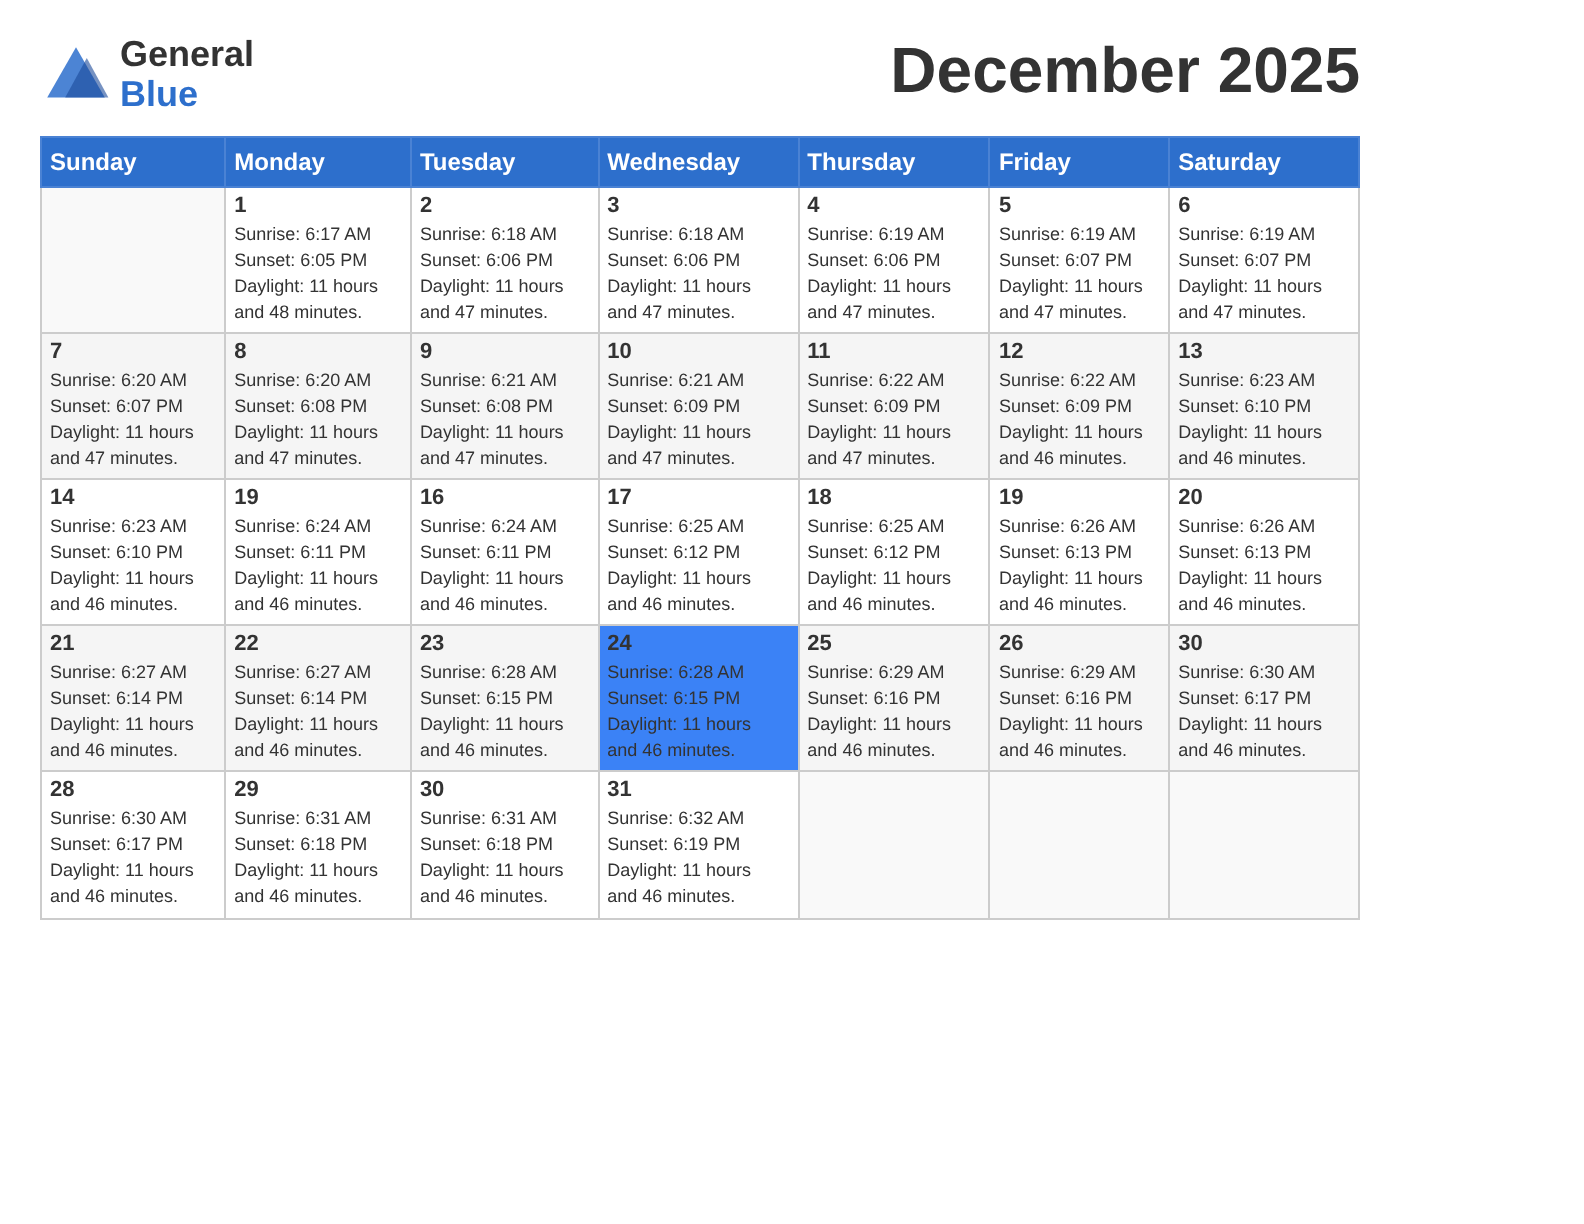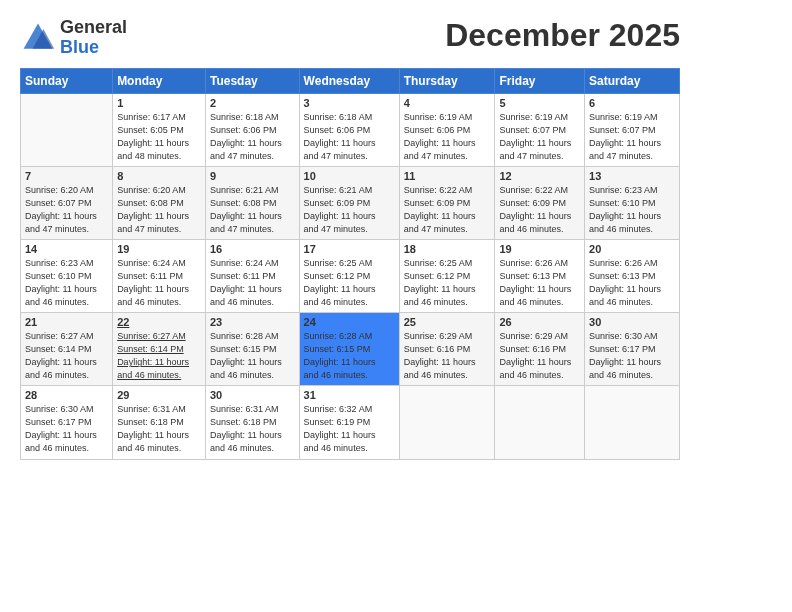--- a/index.html
+++ b/index.html
@@ -220,21 +220,21 @@
           <td>
             <span class="day-num">20</span>
             <div class="day-info">Sunrise: 6:26 AM<br>Sunset: 6:13 PM<br>Daylight: 11 hours<br>and 46 minutes.</div>
           </td>
         </tr>
         <tr style="background: rgb(245, 245, 245);">
           <td style="background: rgb(245, 245, 245);">
             <span class="day-num">21</span>
             <div class="day-info">Sunrise: 6:27 AM<br>Sunset: 6:14 PM<br>Daylight: 11 hours<br>and 46 minutes.</div>
           </td>
-          <td style="background: rgb(245, 245, 245); text-decoration: underline;">
+          <td style="background: rgb(245, 245, 245);">
             <span class="day-num">22</span>
             <div class="day-info">Sunrise: 6:27 AM<br>Sunset: 6:14 PM<br>Daylight: 11 hours<br>and 46 minutes.</div>
           </td>
           <td style="background: rgb(245, 245, 245);">
             <span class="day-num">23</span>
             <div class="day-info">Sunrise: 6:28 AM<br>Sunset: 6:15 PM<br>Daylight: 11 hours<br>and 46 minutes.</div>
           </td>
           <td style="background: #3b82f6;">
             <span class="day-num">24</span>
             <div class="day-info">Sunrise: 6:28 AM<br>Sunset: 6:15 PM<br>Daylight: 11 hours<br>and 46 minutes.</div>

